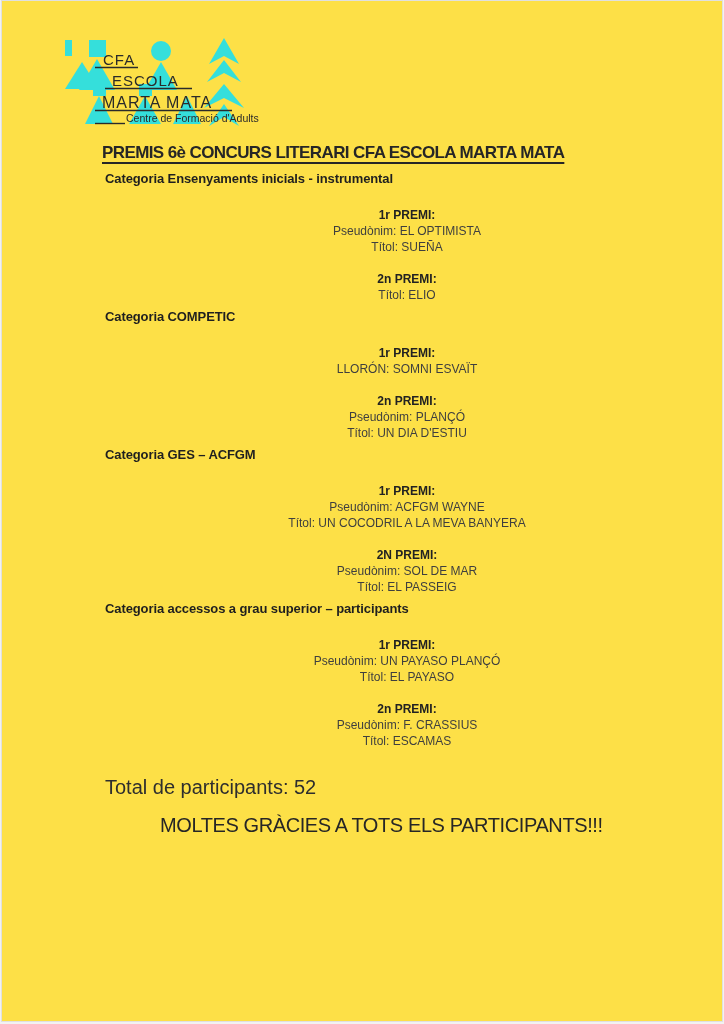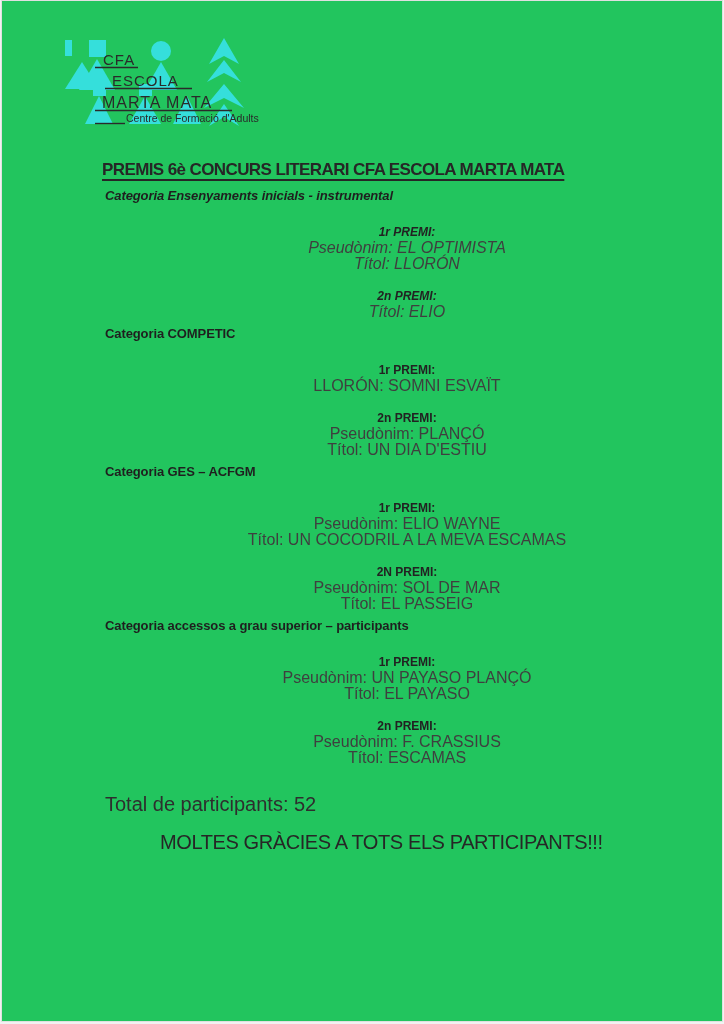--- a/index.html
+++ b/index.html
@@ -5,64 +5,64 @@
   html,body{margin:0;padding:0;}
   body{
     width:724px;height:1024px;
     background:#f2f2f2;
     font-family:"Liberation Sans",sans-serif;
   }
   .page{
     position:relative;
     width:722px;height:1022px;
     margin:0 auto;
-    background:#22c55e;
+    background:#fde047;
     border:1px solid #e0e0e0;
     box-sizing:border-box;
     overflow:hidden;
   }
   
   .logo{
     position:absolute;left:63px;top:37px;width:205px;height:94px;
   }
   .logo svg{display:block;width:205px;height:94px;}
   .logo text{
     font-family:"Liberation Sans",sans-serif;
     fill:#2a2a2a;
   }
   .logo .big{font-size:15px;letter-spacing:1px;}
   .logo .name{font-size:16px;letter-spacing:1px;}
   .logo .tag{font-size:10.5px;letter-spacing:0;}
   
   .doc{
-    position:absolute;left:103px;top:157px;width:561px;
+    position:absolute;left:103px;top:140px;width:561px;
     color:#3a3a3a;
   }
   .title{
     margin:0 0 0 -3px;
     font-size:17px;font-weight:600;letter-spacing:-0.6px;
     line-height:24px;color:#262626;
     text-decoration:underline;
     text-decoration-thickness:1.5px;
     text-underline-offset:4px;
     white-space:nowrap;
   }
   .category{margin-top:5px;}
-  .category.first{font-style:italic;}
+  .category.first{}
   .cat-name{
     margin:0;font-size:13px;font-weight:700;letter-spacing:-0.1px;
     line-height:17px;color:#1f1f1f;white-space:nowrap;
   }
   .prize{margin-top:20px;padding-left:43px;text-align:center;}
   .prize + .prize{margin-top:16px;}
   .prize-label{
     font-size:12px;font-weight:700;line-height:16px;color:#222222;
   }
   .prize-line{
-    font-size:16px;line-height:16px;color:#3f3f3f;white-space:nowrap;
+    font-size:12px;line-height:16px;color:#3f3f3f;white-space:nowrap;
   }
   .total{
     margin-top:28px;font-size:20px;line-height:20px;color:#2e2e2e;
   }
   .thanks{
     margin-top:17px;margin-left:55px;
     font-size:20px;letter-spacing:-0.4px;line-height:22px;color:#262626;
     white-space:nowrap;
   }
 </style>
@@ -111,21 +111,21 @@
 
   <div class="doc">
 
     <h1 class="title">PREMIS 6è CONCURS LITERARI CFA ESCOLA MARTA MATA</h1>
 
     <section class="category first">
       <h2 class="cat-name">Categoria Ensenyaments inicials - instrumental</h2>
       <div class="prize">
         <div class="prize-label">1r PREMI:</div>
         <div class="prize-line">Pseudònim: EL OPTIMISTA</div>
-        <div class="prize-line">Títol: LLORÓN</div>
+        <div class="prize-line">Títol: SUEÑA</div>
       </div>
       <div class="prize">
         <div class="prize-label">2n PREMI:</div>
         <div class="prize-line">Títol: ELIO</div>
       </div>
     </section>
 
     <section class="category">
       <h2 class="cat-name">Categoria COMPETIC</h2>
       <div class="prize">
@@ -136,22 +136,22 @@
         <div class="prize-label">2n PREMI:</div>
         <div class="prize-line">Pseudònim: PLANÇÓ</div>
         <div class="prize-line">Títol: UN DIA D'ESTIU</div>
       </div>
     </section>
 
     <section class="category">
       <h2 class="cat-name">Categoria GES – ACFGM</h2>
       <div class="prize">
         <div class="prize-label">1r PREMI:</div>
-        <div class="prize-line">Pseudònim: ELIO WAYNE</div>
-        <div class="prize-line">Títol: UN COCODRIL A LA MEVA ESCAMAS</div>
+        <div class="prize-line">Pseudònim: ACFGM WAYNE</div>
+        <div class="prize-line">Títol: UN COCODRIL A LA MEVA BANYERA</div>
       </div>
       <div class="prize">
         <div class="prize-label">2N PREMI:</div>
         <div class="prize-line">Pseudònim: SOL DE MAR</div>
         <div class="prize-line">Títol: EL PASSEIG</div>
       </div>
     </section>
 
     <section class="category">
       <h2 class="cat-name">Categoria accessos a grau superior – participants</h2>

